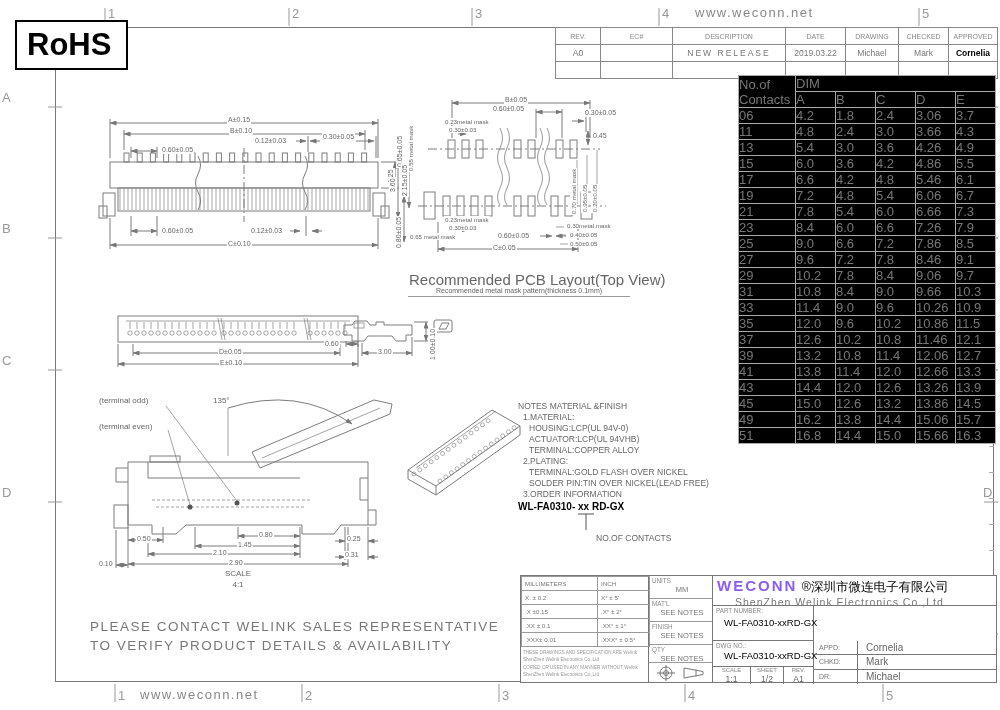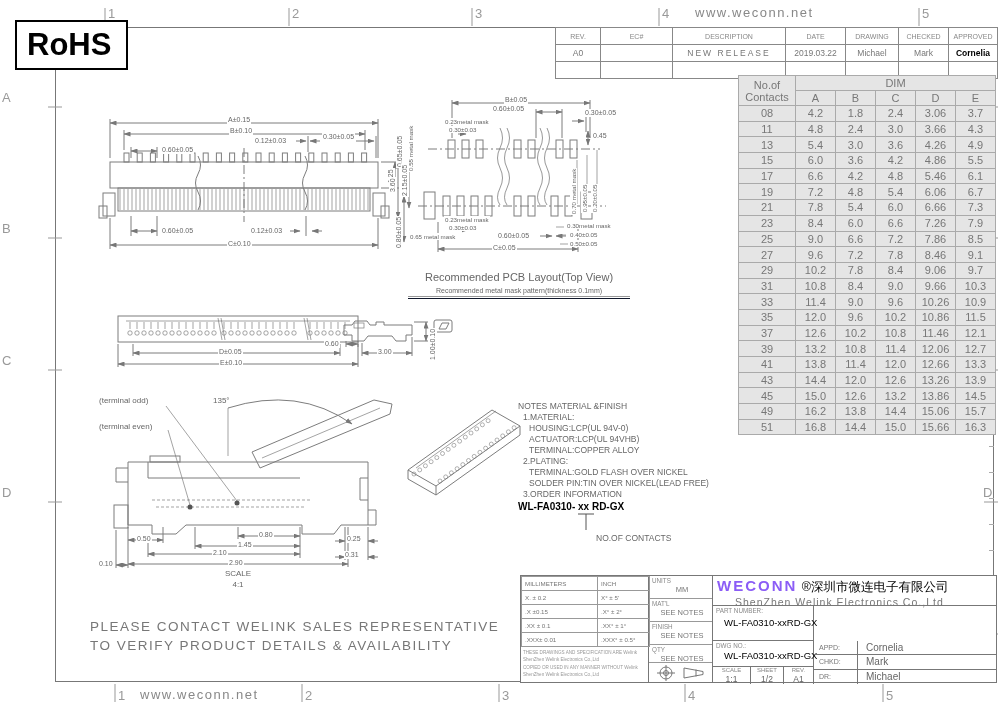--- a/index.html
+++ b/index.html
@@ -20,21 +20,21 @@
   .ctr{text-align:center}
   
   #rev-table{position:absolute;left:555px;top:27px;width:442px;z-index:2;border-collapse:collapse;
     table-layout:fixed;font-size:8.5px;color:#777;text-align:center;background:#fff}
   #rev-table td{border:1px solid #888;padding:0;height:16px;overflow:hidden}
   #rev-table .rev-h{font-size:7px;color:#888}
   .spaced{letter-spacing:2px}
   .bold-black{color:#000;font-weight:bold}
   
   #dim-table{position:absolute;left:738px;top:75px;width:257px;height:360px;z-index:2;border-collapse:collapse;
-    table-layout:fixed;font-size:11px;color:#777;text-align:center;background:#e5e5e5}
+    table-layout:fixed;font-size:13px;color:#777;background:#000000}
   #dim-table td{border:1px solid #aaa;padding:0;overflow:hidden}
   #dim-table thead tr{height:15px}
   #dim-table tbody tr{height:15.7px}
   
   #notes{position:absolute;left:518px;top:401px;z-index:2;color:#666}
   .note-line{font-size:8.5px;line-height:11px;white-space:nowrap}
   .ind1{padding-left:5px}.ind2{padding-left:11px}
   #order-pn{position:absolute;left:518px;top:501px;font-size:10px;font-weight:bold;color:#000;z-index:2;white-space:nowrap}
   #order-callout{position:absolute;left:596px;top:533px;font-size:8.5px;color:#666;z-index:2;white-space:nowrap}
   #footer1,#footer2{position:absolute;left:90px;width:410px;text-align:left;font-size:13.5px;
@@ -543,21 +543,21 @@
     <tr>
       <td>A</td>
       <td>B</td>
       <td>C</td>
       <td>D</td>
       <td>E</td>
     </tr>
   </thead>
   <tbody id="dim-tbody">
       <tr>
-        <td>08</td>
+        <td>06</td>
         <td>4.2</td>
         <td>1.8</td>
         <td>2.4</td>
         <td>3.06</td>
         <td>3.7</td>
       </tr>
       <tr>
         <td>11</td>
         <td>4.8</td>
         <td>2.4</td>
@@ -745,21 +745,21 @@
 <span class="dim rot sm" style="left:591px;top:213px">0.20±0.05</span>
 <span class="dim sm" style="left:444px;top:216px">0.23metal mask</span>
 <span class="dim sm" style="left:448px;top:224px">0.30±0.03</span>
 <span class="dim rot" style="left:395px;top:249px">0.80±0.05</span>
 <span class="dim sm" style="left:409px;top:233px">0.65 metal mask</span>
 <span class="dim" style="left:497px;top:232px">0.60±0.05</span>
 <span class="dim sm" style="left:566px;top:222px">0.30metal mask</span>
 <span class="dim sm" style="left:569px;top:231px">0.40±0.05</span>
 <span class="dim sm" style="left:569px;top:240px">0.50±0.05</span>
 <span class="dim" style="left:492px;top:244px">C±0.05</span>
-<div class="dim md ctr" style="left:408px;top:271px;width:220px;border-bottom:1px solid #0f172a;padding-bottom:14px;font-size:11px">Recommended PCB Layout(Top View)</div>
+<div class="dim md ctr" style="left:408px;top:271px;width:220px;border-bottom:1px solid #0f172a;padding-bottom:2px;font-size:15px">Recommended PCB Layout(Top View)</div>
 <div class="dim ctr" style="left:408px;top:287px;width:220px;border-bottom:1px solid #999;padding-bottom:1px">Recommended metal mask pattern(thickness 0.1mm)</div>
 
 <span class="dim" style="left:218px;top:348px">D±0.05</span>
 <span class="dim" style="left:219px;top:359px">E±0.10</span>
 
 <span class="dim" style="left:324px;top:340px">0.60</span>
 <span class="dim" style="left:377px;top:348px">3.00</span>
 <span class="dim rot" style="left:429px;top:361px">1.00±0.10</span>
 
 <span class="dim md" style="left:98px;top:396px">(terminal odd)</span>

